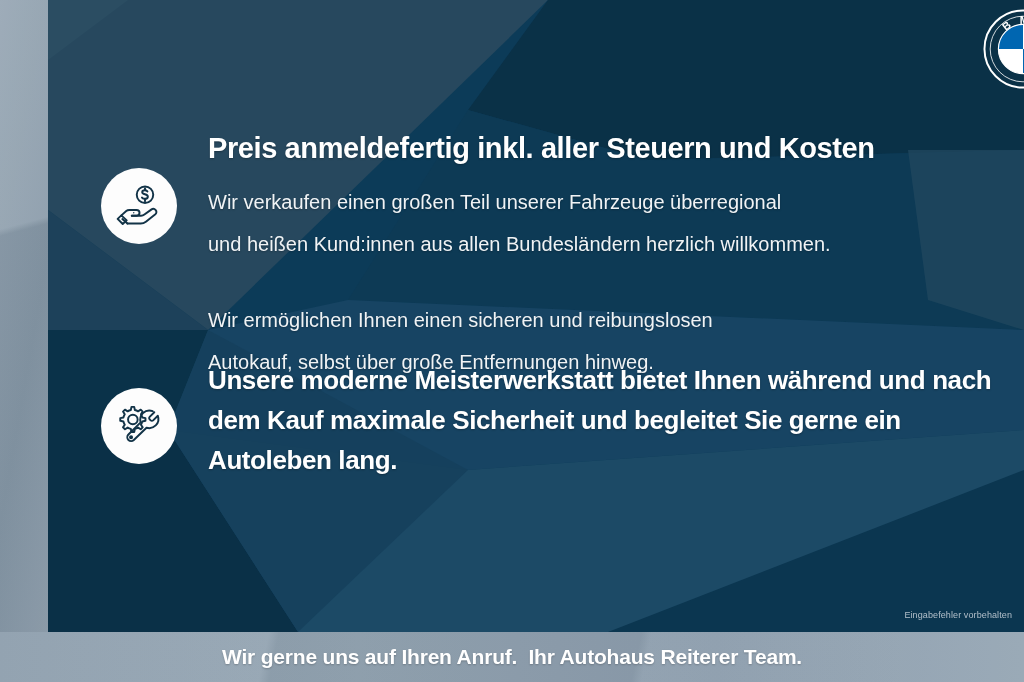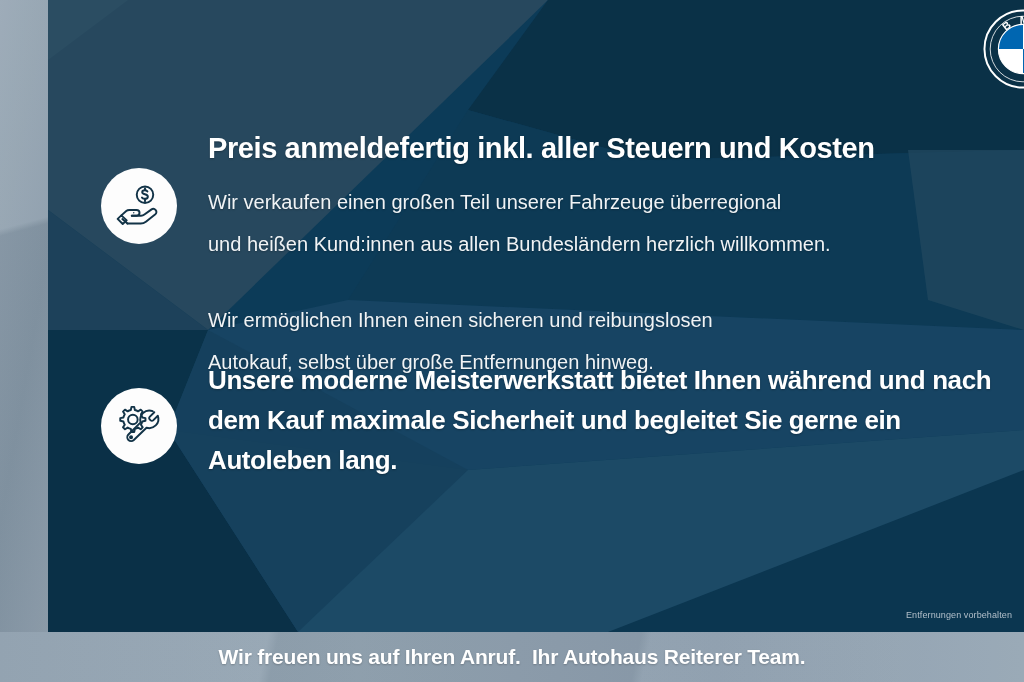--- a/index.html
+++ b/index.html
@@ -167,21 +167,21 @@
         <path d="M50 80 A30 30 0 0 0 80 50 L50 50 Z" fill="#0066B1"></path>
         <circle cx="50" cy="50" r="30" fill="none" stroke="#ffffff" stroke-width="1.4"></circle>
         <g fill="#ffffff" font-family="'Liberation Sans',sans-serif" font-size="13" font-weight="bold">
           <text x="29" y="28" transform="rotate(-38 29 28)">B</text>
           <text x="46" y="19">M</text>
           <text x="66" y="30" transform="rotate(38 66 30)">W</text>
         </g>
       </svg>
     </div>
 
-    <div class="disclaimer">Entfernungen vorbehalten</div>
+    <div class="disclaimer">Eingabefehler vorbehalten</div>
   </div>
 
   <div class="icon-circle" id="icon-money">
     <svg width="48" height="48" viewBox="0 0 64 64" fill="none" stroke="#123347" stroke-width="2.6" stroke-linecap="round" stroke-linejoin="round">
       <circle cx="40" cy="17" r="11"></circle>
       <path d="M43.2 12.6c-.9-1-2.2-1.5-3.6-1.5-2 0-3.3 1-3.3 2.5 0 1.6 1.3 2.2 3.6 2.8 2.4.6 3.9 1.4 3.9 3.2 0 1.7-1.5 2.8-3.8 2.8-1.6 0-3.1-.6-4-1.7"></path>
       <path d="M40 8.4v2.4M40 23.2v2.4"></path>
       <path d="M8.5 44.5 L15 38.8 c1.1-1 2.6-1.5 4.1-1.5 h9.6 c2.2 0 4 1.7 4 3.8 0 2.1-1.8 3.8-4 3.8 h-6.3"></path>
       <path d="M22.4 44.9 h12.3 c1.6 0 3.2-.5 4.5-1.5 l9.1-6.6 c1.9-1.4 4.5-1.1 6 .6 1.4 1.7 1.2 4.2-.5 5.6 L41.2 52.9 c-2 1.6-4.4 2.5-6.9 2.5 H16.6"></path>
       <path d="M16.6 55.4 L9.8 49.4"></path>
@@ -202,15 +202,15 @@
   <div class="headline" id="headline-1">Preis anmeldefertig inkl. aller Steuern und Kosten</div>
   <div class="body-text" id="body-1">Wir verkaufen einen großen Teil unserer Fahrzeuge überregional
 und heißen Kund:innen aus allen Bundesländern herzlich willkommen.</div>
   <div class="body-text" id="body-2">Wir ermöglichen Ihnen einen sicheren und reibungslosen
 Autokauf, selbst über große Entfernungen hinweg.</div>
 
   <div class="headline" id="headline-2">Unsere moderne Meisterwerkstatt bietet Ihnen während und nach dem Kauf maximale Sicherheit und begleitet Sie gerne ein Autoleben lang.</div>
 
   <div class="silver-bottom"></div>
   <div class="silver-bottom-facet"></div>
-  <div class="footer-text">Wir freuen uns auf Ihren Anruf.  Ihr Autohaus Reiterer Team.</div>
+  <div class="footer-text">Wir gerne uns auf Ihren Anruf.  Ihr Autohaus Reiterer Team.</div>
 
 </div>
 
 </body></html>

